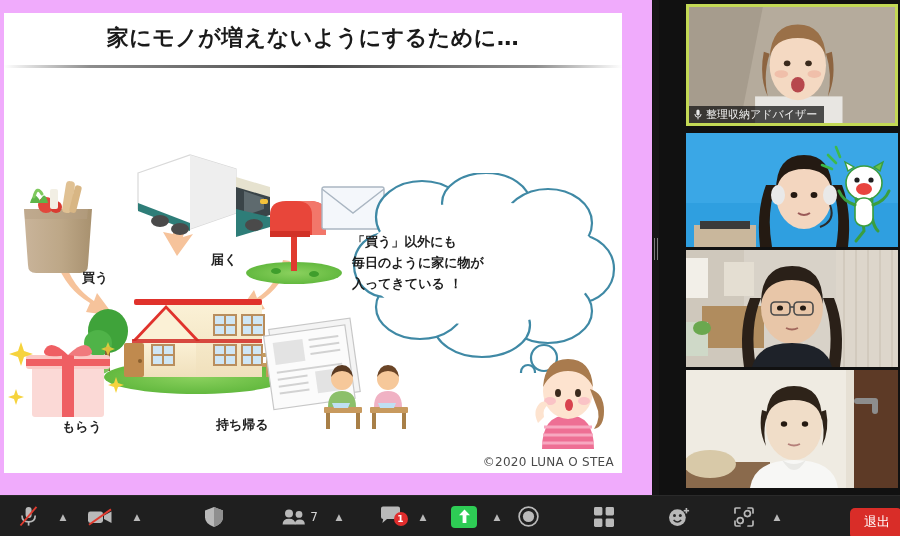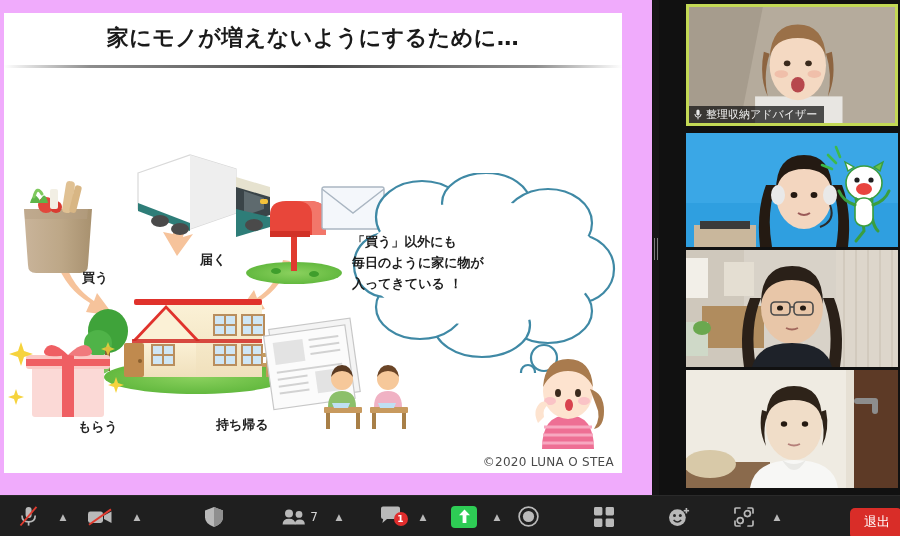--- a/index.html
+++ b/index.html
@@ -33,22 +33,22 @@
     position: absolute; left: 40px; top: 72px; width: 540px; height: 56px;
     border: 2.5px solid #2b87d4; border-radius: 14px;
     display: flex; align-items: center; justify-content: center; background: #fff;
   }
   #question-text { font-size: 21px; font-weight: bold; color: #1268b3; white-space: nowrap; }
 
   .diagram-label {
     position: absolute; font-size: 13px; font-weight: bold; color: #222; white-space: nowrap;
   }
   #lbl-buy   { left: 78px;  top: 256px; }
-  #lbl-deliv { left: 196px; top: 238px; text-align: center; }
-  #lbl-recv  { left: 58px;  top: 405px; margin-left: 16px; }
+  #lbl-deliv { left: 207px; top: 238px; text-align: center; }
+  #lbl-recv  { left: 58px;  top: 405px; }
   #lbl-bring { left: 212px; top: 403px; }
 
   #copyright {
     position: absolute; right: 8px; bottom: 4px;
     font-size: 12px; color: #4a4a4a; letter-spacing: .3px;
   }
 
   
   #bubble-wrap { position: absolute; left: 348px; top: 160px; width: 266px; height: 200px; }
   #bubble-text {

